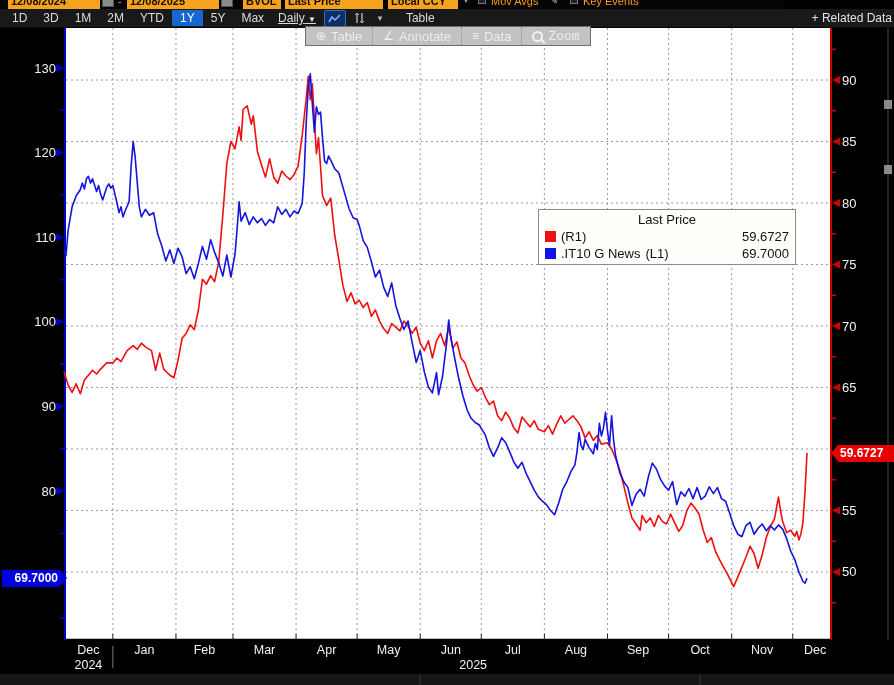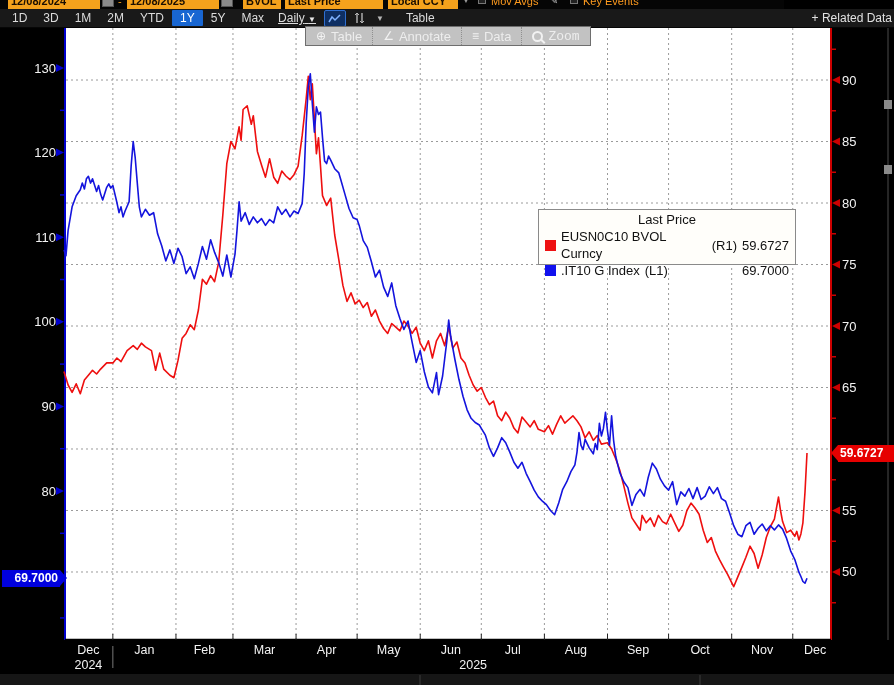--- a/index.html
+++ b/index.html
@@ -229,26 +229,25 @@
   <span class="tool">
     <span class="mag"></span>
     <span>Zoom</span>
   </span>
 </div>
 
 <div class="legend">
   <div class="ttl">Last Price</div>
   <div class="lrow">
     <span class="swatch" style="background:#ee1111;"></span>
-    <span>EUSN0C10 BVOL Curncy</span>
     <span>(R1)</span>
     <span class="lval">59.6727</span>
   </div>
   <div class="lrow">
     <span class="swatch" style="background:#1111ee;"></span>
-    <span>.IT10 G Index</span>
+    <span>.IT10 G News</span>
     <span>(L1)</span>
     <span class="lval">69.7000</span>
   </div>
 </div>
 
 <div class="tag tag-right">59.6727</div>
 <div class="tag tag-left">69.7000</div>
 
 </body></html>

